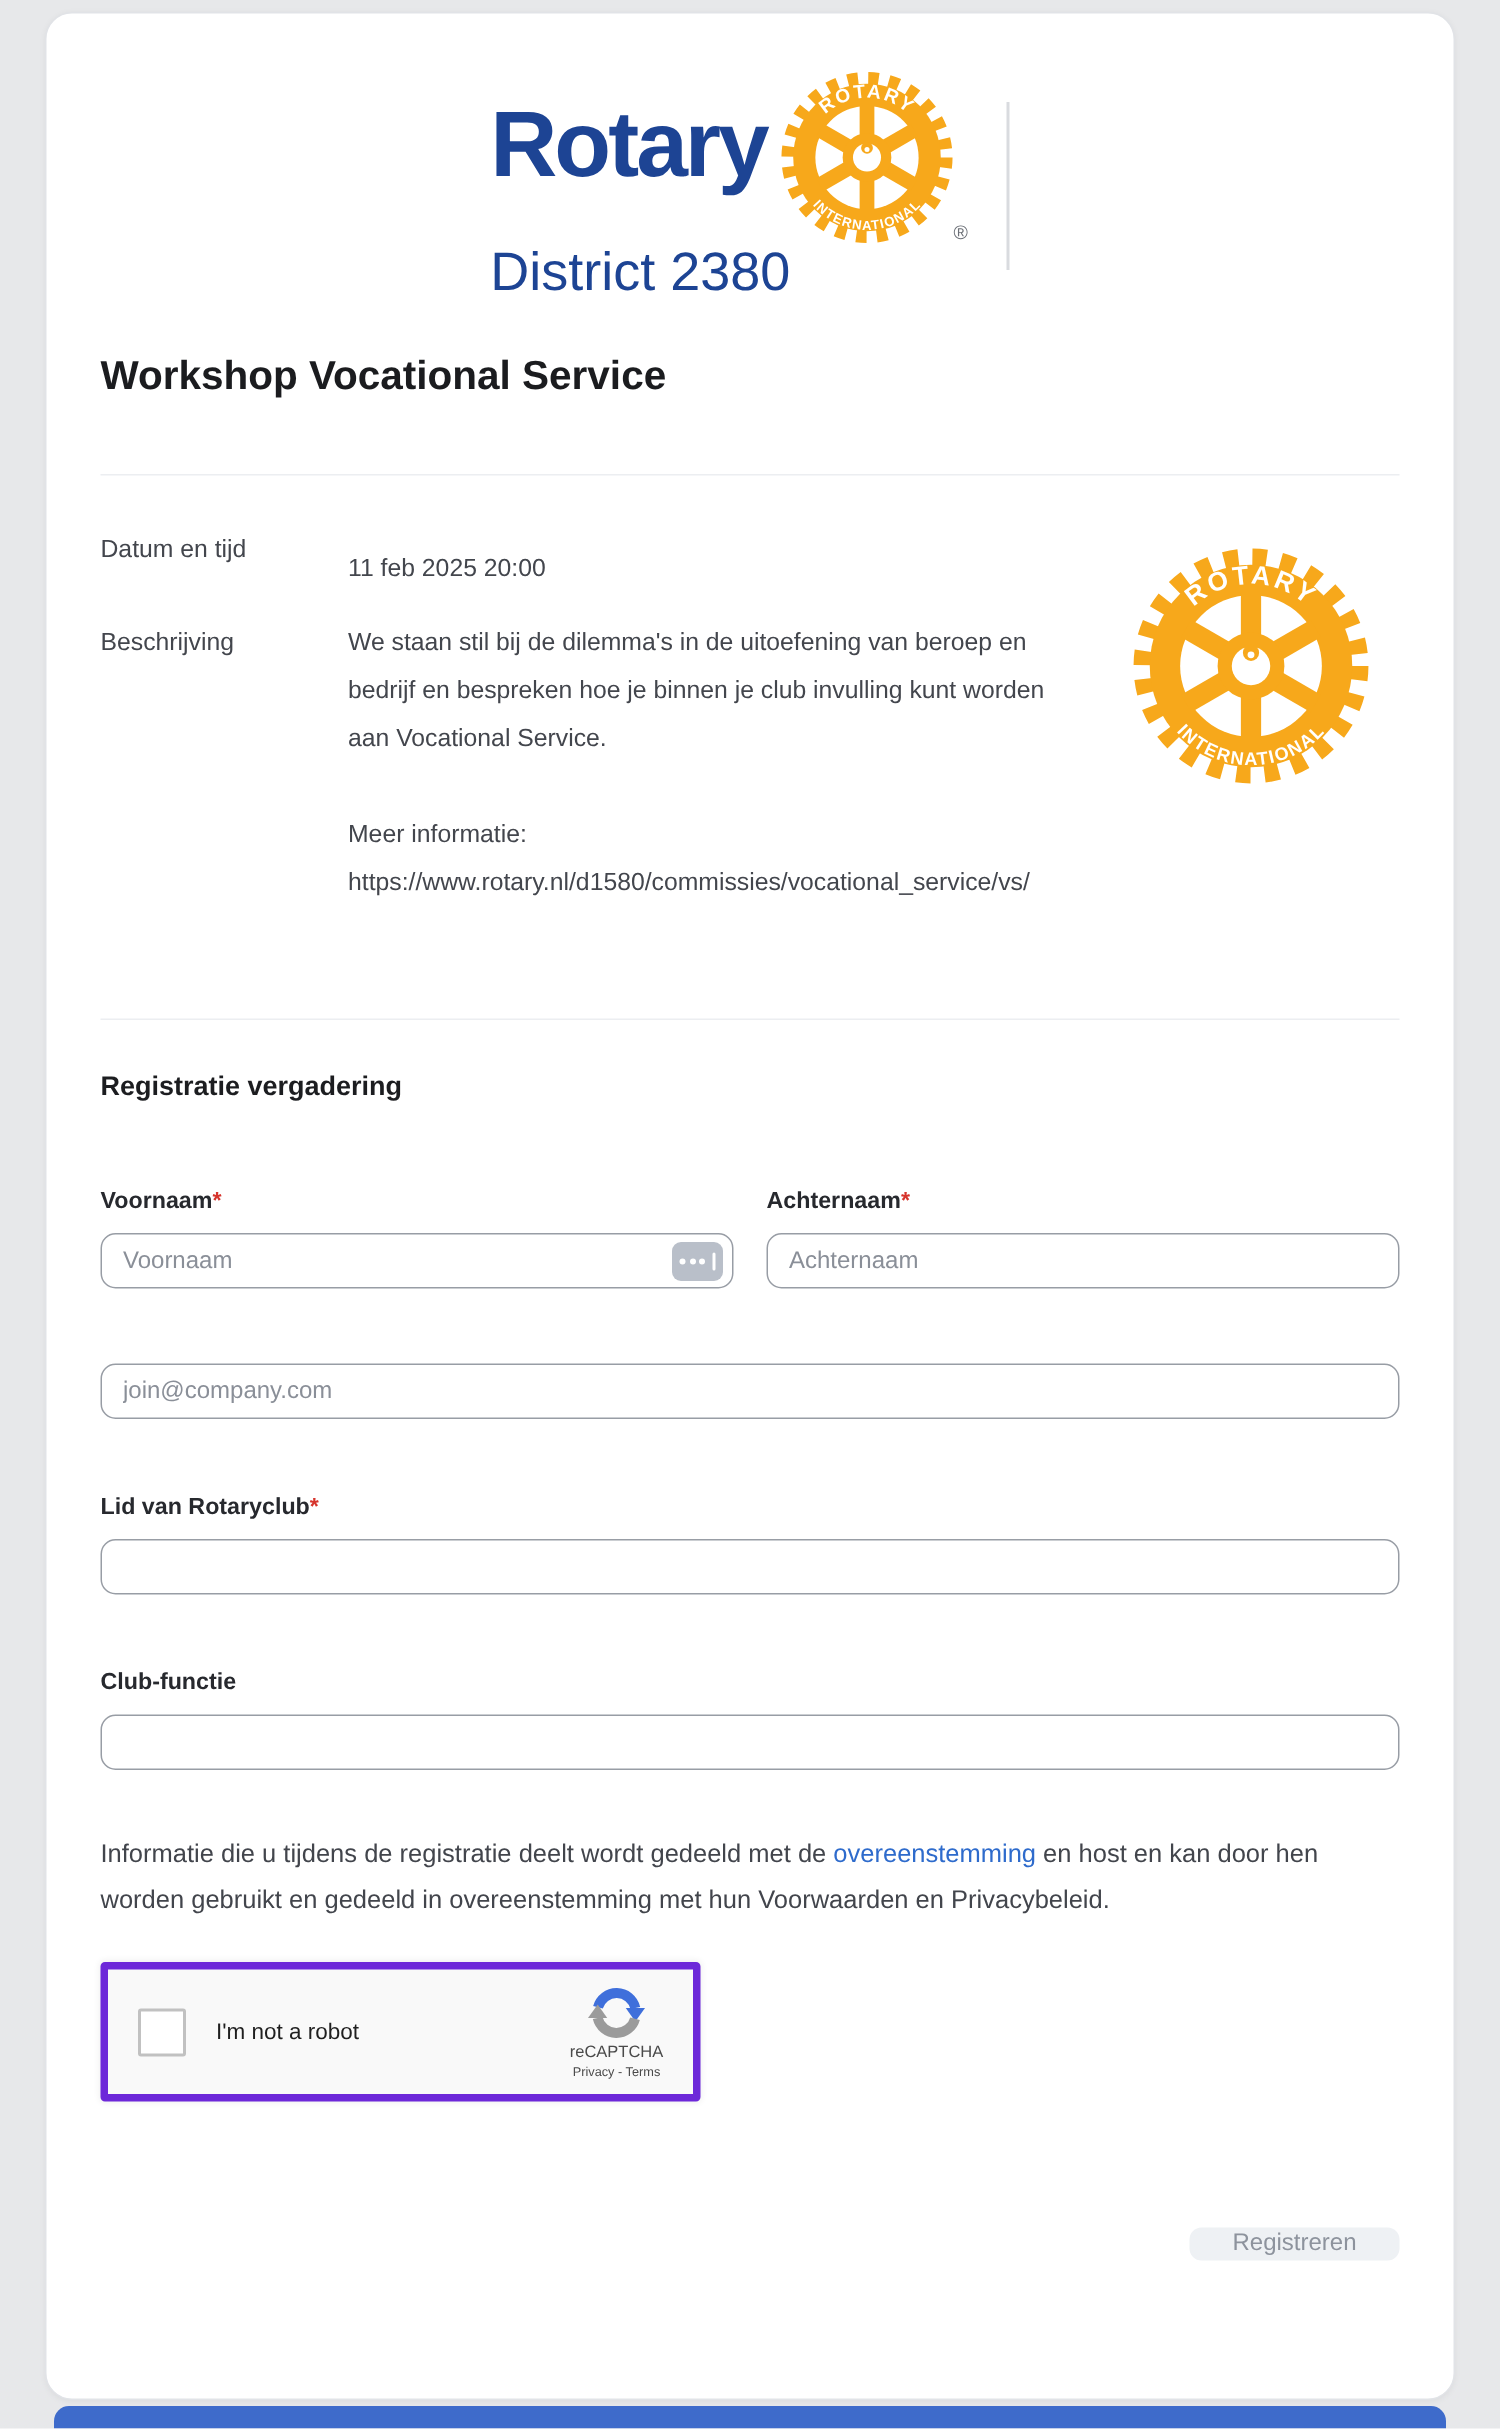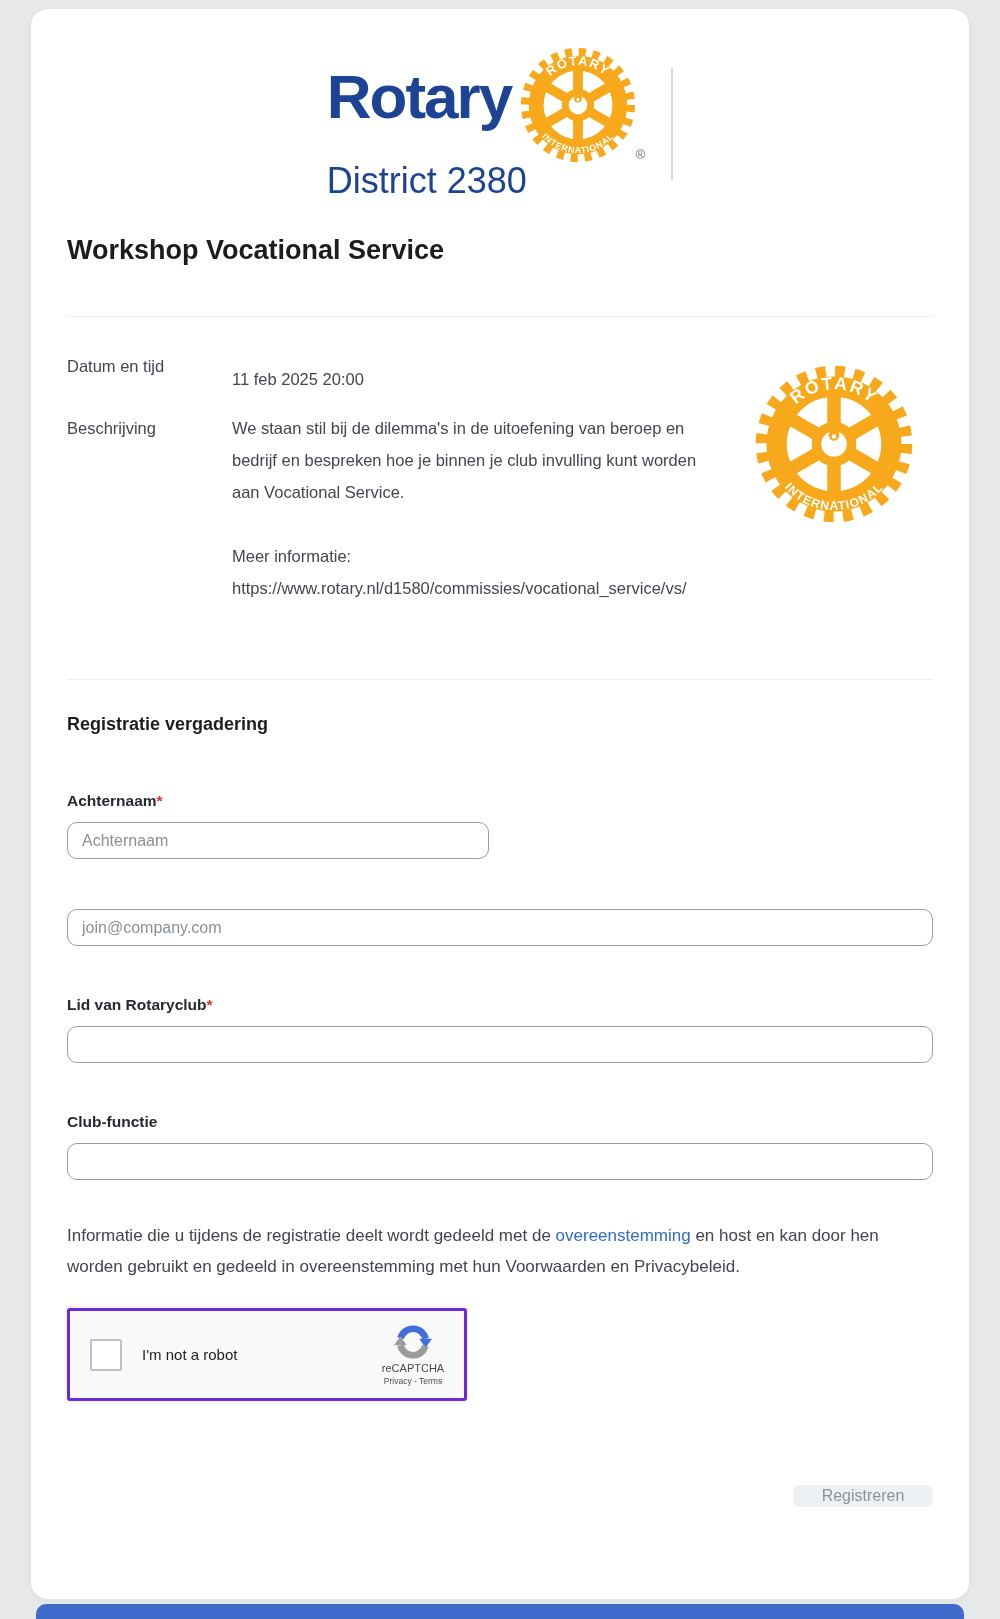--- a/index.html
+++ b/index.html
@@ -58,21 +58,21 @@
     display:flex;align-items:center;justify-content:center;gap:2.5px;
   }
   .autofill-icon i{display:block;width:4px;height:4px;border-radius:50%;background:#fff;}
   .autofill-icon b{display:block;width:2.5px;height:12px;background:#fff;margin-left:2px;border-radius:1px;}
   
   .disclaimer{max-width:845px;font-size:17px;line-height:31px;color:#42454c;}
   .disclaimer a{color:#2e6bcc;text-decoration:none;}
   
   .recaptcha{
     margin-top:26px;width:400px;height:93px;box-sizing:border-box;
-    background:#f9f9f9;border:3px solid #6d28d9;border-radius:3px;
+    background:#f9f9f9;border:5px solid #6d28d9;border-radius:3px;
     box-shadow:0 0 4px 1px rgba(0,0,0,.06);
     display:flex;align-items:center;padding:0 12px 0 20px;
   }
   .rc-checkbox{width:28px;height:28px;background:#fff;border:2px solid #c1c1c1;border-radius:2px;flex:0 0 28px;}
   .rc-label{font-size:15px;color:#1f1f1f;margin-left:20px;flex:1;}
   .rc-logo{width:78px;text-align:center;line-height:1.25;}
   .rc-logo svg{width:38px;height:38px;display:block;margin:0 auto 1px;}
   .rc-brand{font-size:11px;color:#4a4a4a;}
   .rc-links{font-size:8.5px;color:#4a4a4a;}
   
@@ -155,20 +155,32 @@
         <div class="more-url">https://www.rotary.nl/d1580/commissies/vocational_service/vs/</div>
       </div>
     </div>
   </div>
   <div class="divider2"></div>
 
   <div class="section-title">Registratie vergadering</div>
 
   <div class="form-row2">
     <div class="field-group">
+      <div class="field-label"><span>Voornaam</span><span class="req">*</span></div>
+      <div class="input-wrap">
+        <input class="text-input" type="text" placeholder="Voornaam" style="">
+        <span class="autofill-icon">
+            <i></i>
+            <i></i>
+            <i></i>
+            <b></b>
+          </span>
+      </div>
+    </div>
+    <div class="field-group">
       <div class="field-label"><span>Achternaam</span><span class="req">*</span></div>
       <div class="input-wrap">
         <input class="text-input" type="text" placeholder="Achternaam" style="">
       </div>
     </div>
   </div>
 
   <div class="field-group">
     <div class="input-wrap">
       <input class="text-input" type="text" placeholder="join@company.com" style="">

